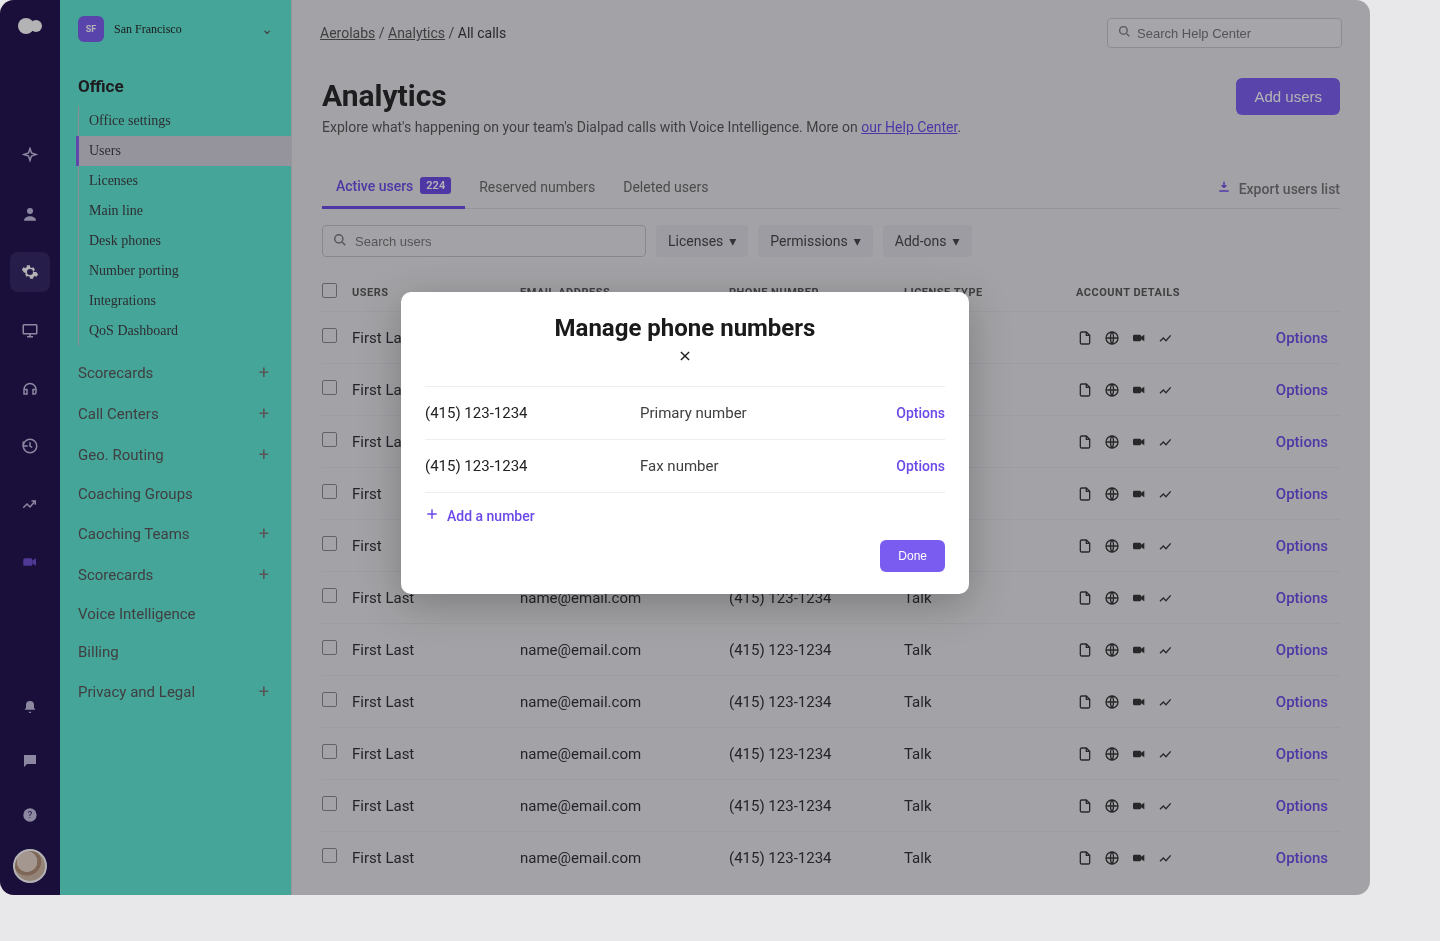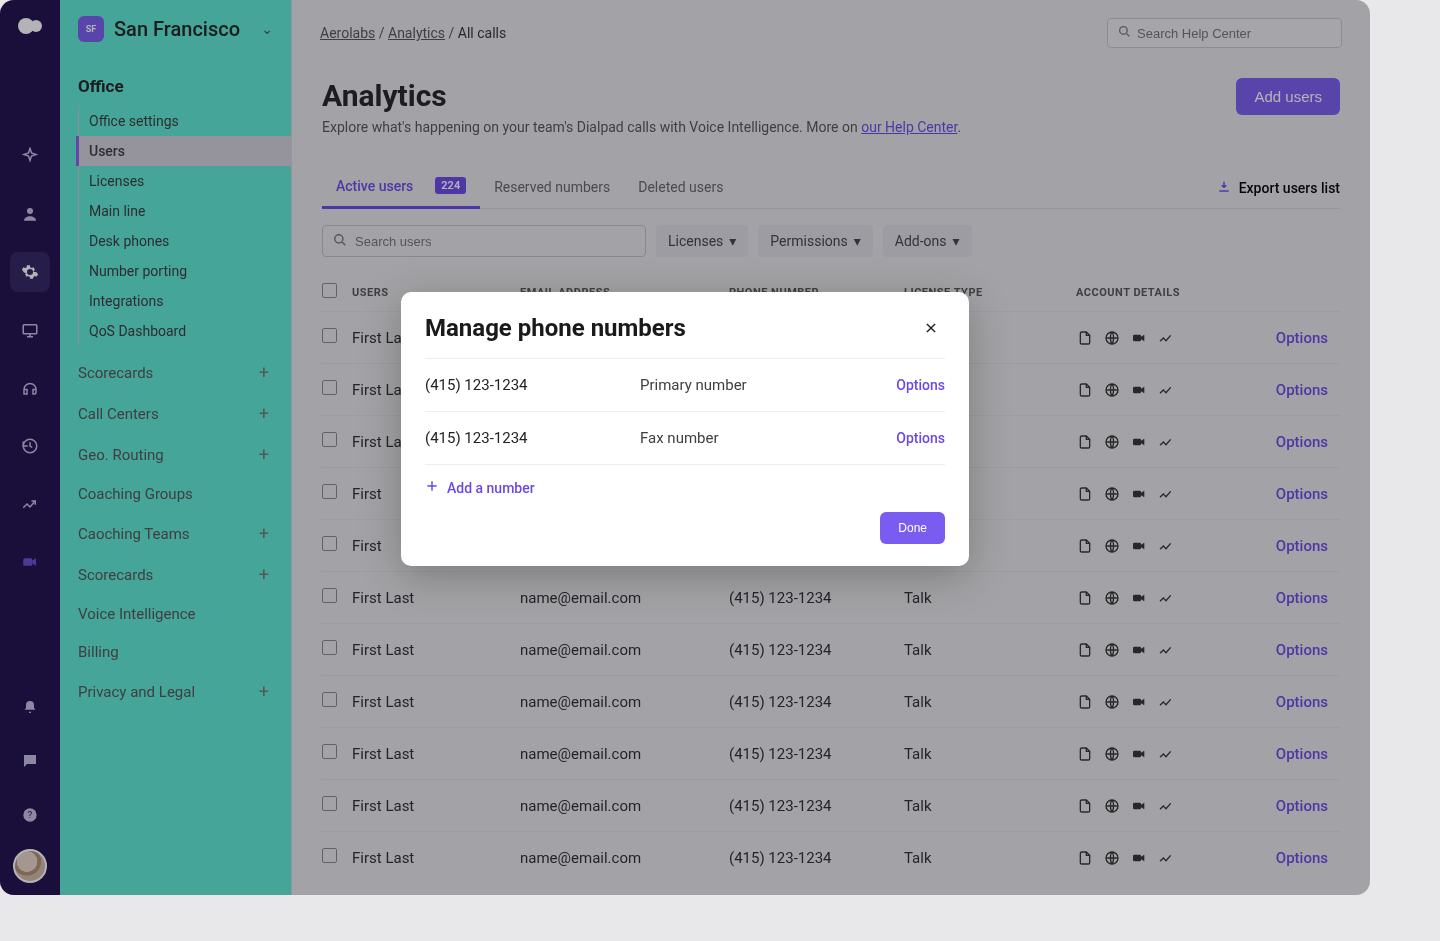--- a/index.html
+++ b/index.html
@@ -13,24 +13,24 @@
 .rail-item { width: 40px; height: 40px; display:flex; align-items:center; justify-content:center; color: #c7c0e3; border-radius: 8px; cursor: pointer; }
 .rail-item.active { background: #322262; color: #fff; }
 .rail-item.accent { color: #6c4bd1; }
 .rail-bottom { margin-top: auto; display:flex; flex-direction:column; align-items:center; gap: 14px; }
 .avatar { width: 34px; height:34px; border-radius:50%; background: radial-gradient(circle at 40% 35%, #e9d6c7 0 38%, #b18f73 40% 52%, #d1b8a4 54% 100%); border: 2px solid #fff; }
 
 
 .sidebar { width: 232px; background: #5eead4; border-right: 1px solid #d6d5da; display:flex; flex-direction:column; }
 .workspace { display:flex; align-items:center; gap:10px; padding: 16px 18px; cursor:pointer; }
 .ws-badge { width: 26px; height:26px; border-radius:6px; background:#7b5cf0; color:#fff; font-size:9px; display:flex; align-items:center; justify-content:center; font-weight:700; }
-.ws-name { font-size:20px; font-weight:500; color:#222; flex:1; }
+.ws-name { font-size:12px; font-weight:500; color:#222; flex:1;font-family:Liberation Serif, serif; }
 .ws-chev { color:#555; }
 .section-title { padding: 18px 18px 10px; font-weight:700; font-size:17px; color:#222; }
-.nav-group { border-left: 1px solid #c9c7d0; margin: 0 0 0 18px; }
+.nav-group { border-left: 1px solid #c9c7d0; margin: 0 0 0 18px; font-family: Liberation Serif, serif; }
 .nav-item { padding: 7px 0 7px 10px; font-size: 14px; color: #3a3a3e; cursor: pointer; }
 .nav-item.active { background: #d3d1db; border-left: 3px solid #8660f2; margin-left:-3px; padding-left:10px; font-weight:500; }
 .menu-list { padding: 6px 8px 0 4px; }
 .menu-row { display:flex; align-items:center; justify-content:space-between; padding: 10px 14px; font-size:15px; color:#555; cursor:pointer; }
 .menu-row .plus { color:#777; font-size:18px; font-weight:400; }
 
 
 .main { flex:1; display:flex; flex-direction:column; background:#e8e8ea; }
 .topbar { display:flex; align-items:center; padding: 18px 28px 10px; }
 .bc { flex:1; font-size:14px; color:#555; }
@@ -38,24 +38,24 @@
 .bc-cur { color:#333; }
 .search-help { width: 235px; height: 30px; border:1px solid #c6c5cb; border-radius:4px; background:#eceaee; display:flex; align-items:center; gap:6px; padding:0 10px; color:#777; font-size:13px; }
 .content { padding: 20px 30px; overflow:auto; }
 .page-head { display:flex; align-items:flex-start; }
 .page-head-l { flex:1; }
 .page-title { font-size:30px; font-weight:700; color:#222; }
 .page-sub { font-size:14px; color:#555; margin-top:6px; }
 .page-sub a { color:#6b48e8; text-decoration: underline; }
 .primary-btn { background:#7b5cf0; color:#fff; border:none; border-radius:6px; padding: 10px 18px; font-size:15px; font-weight:500; cursor:pointer; }
 .tabs-row { display:flex; align-items:center; margin-top: 34px; border-bottom:1px solid #d4d3d9; }
-.tab { padding: 8px 14px 12px; font-size:14px; color:#666; cursor:pointer; display:flex; gap:22px; align-items:center; }
+.tab { padding: 8px 14px 12px; font-size:14px; color:#666; cursor:pointer; display:flex; gap:7px; align-items:center; }
 .tab.active { color:#6b48e8; font-weight:500; border-bottom:3px solid #6b48e8; margin-bottom:-1px; }
 .tab-badge { background:#6b48e8; color:#fff; border-radius:3px; font-size:11px; padding: 2px 6px; font-weight:600; }
-.export-link { margin-left:auto; color:#000000; display:flex; gap:8px; cursor:pointer; font-size:14px; font-weight:500; }
+.export-link { margin-left:auto; color:#737373; display:flex; align-items:center; gap:8px; cursor:pointer; font-size:14px; font-weight:500; }
 .filter-row { display:flex; align-items:flex-start; gap:10px; padding: 16px 0; }
 .search-users { width:324px; height:32px; border:1px solid #bfbec7; border-radius:4px; background:#e8e8ea; display:flex; align-items:center; gap:8px; padding:0 10px; color:#888; font-size:13px; }
 .filter-btn { height:32px; padding: 0 12px; background:#dedde3; border-radius:4px; color:#444; font-size:14px; display:flex; align-items:center; gap:6px; cursor:pointer; }
 .table-head { display:flex; align-items:center; padding: 10px 0; color:#555; font-size:11px; font-weight:700; letter-spacing:0.5px; }
 .th-chk { width:30px; }
 .th-users { width:168px; }
 .th-email { width:209px; }
 .th-phone { width:175px; }
 .th-lic { width:172px; }
 .th-acc { width:174px; }
@@ -67,21 +67,21 @@
 .row .c-email { width:209px; }
 .row .c-phone { width:175px; }
 .row .c-lic { width:172px; }
 .row .c-acc { width:174px; display:flex; gap:10px; color:#3d3d42; }
 .row .c-opt { flex:1; text-align:right; color:#6b48e8; font-weight:500; cursor:pointer; padding-right:12px; }
 .ic { width:17px; height:17px; display:inline-flex; align-items:center; justify-content:center; }
 
 
 .scrim { position:absolute; inset:0; background:rgba(20,20,25,0.32); display:flex; align-items:flex-start; justify-content:center; }
 .modal { margin-top: 292px; width: 568px; background:#fff; border-radius:10px; box-shadow: 0 10px 40px rgba(0,0,0,0.25); padding: 22px 24px 22px; }
-.modal-head { display:flex; align-items:flex-end; padding-bottom: 16px; border-bottom:1px solid #eee; }
+.modal-head { display:flex; align-items:center; padding-bottom: 16px; border-bottom:1px solid #eee;flex-direction:column; }
 .modal-title { font-size:24px; font-weight:700; color:#1a1a1a; flex:1; }
 .modal-close { width:28px; height:28px; display:flex; align-items:center; justify-content:center; cursor:pointer; color:#333; font-size:16px; }
 .mrow { display:flex; align-items:center; padding: 17px 0; border-bottom:1px solid #eee; }
 .mnum { width:215px; font-size:15px; color:#222; }
 .mtype { flex:1; font-size:15px; color:#404040; }
 .mopt { color:#6b48e8; font-weight:500; cursor:pointer; font-size:14px; }
 .madd { display:flex; align-items:center; gap:8px; color:#6b48e8; font-weight:500; padding: 14px 0 8px; cursor:pointer; font-size:14px; }
 .modal-foot { display:flex; justify-content:flex-end; margin-top: 8px; }
 .done-btn { background:#7b5cf0; color:#fff; border:none; border-radius:6px; padding: 9px 18px; font-size:12px; font-weight:500; cursor:pointer; }
 

